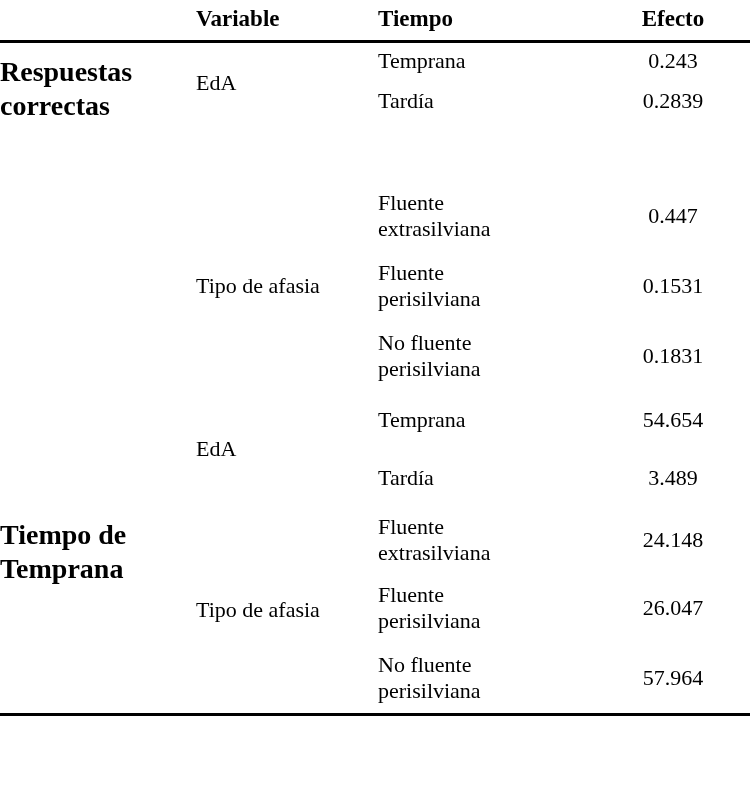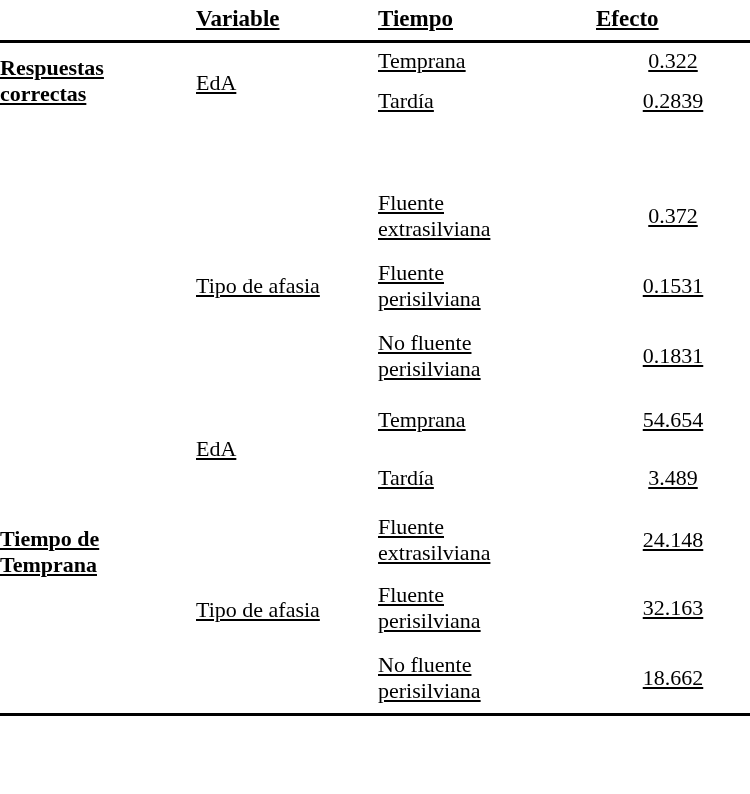--- a/index.html
+++ b/index.html
@@ -18,49 +18,49 @@
     width: 750px;
     height: 794px;
     position: relative;
     box-sizing: border-box;
     padding: 0;
   }
   table.stats {
     width: 750px;
     border-collapse: collapse;
     table-layout: fixed;
-    text-decoration: underline;
   }
   col.c-group { width: 196px; }
   col.c-var   { width: 182px; }
   col.c-level { width: 218px; }
   col.c-eff   { width: 154px; }
 
   thead th {
     font-size: 23px;
     font-weight: bold;
     text-align: left;
     padding: 6px 0 8px 0;
     vertical-align: bottom;
   }
   thead th.eff-head {
+    text-align: center;
     margin-top: 36px;
   }
   thead tr {
     border-bottom: 3px solid #000;
   }
   tbody td {
     font-size: 22px;
     vertical-align: middle;
     padding: 0;
     line-height: 1.18;
   }
   .group-cell {
     font-weight: bold;
-    font-size: 22px;
+    font-size: 28px;
     vertical-align: top;
     padding-top: 12px;
     line-height: 1.2;
   }
   .group-cell.second {
     vertical-align: middle;
     padding-top: 0;
   }
   .var-cell {
     vertical-align: middle;
@@ -110,21 +110,21 @@
 
       <tr class="r1">
         <td class="group-cell" rowspan="2">
           <span class="two-line">Respuestas</span>
           <span class="two-line">correctas</span>
         </td>
         <td class="var-cell" rowspan="2">EdA</td>
         <td class="level-cell">
           <span class="two-line">Temprana</span>
         </td>
-        <td class="eff-cell">0.322</td>
+        <td class="eff-cell">0.243</td>
       </tr>
 
       <tr class="r2">
         <td class="level-cell">
           <span class="two-line">Tardía</span>
         </td>
         <td class="eff-cell">0.2839</td>
       </tr>
 
       <tr class="spacer">
@@ -134,21 +134,21 @@
         <td></td>
       </tr>
 
       <tr class="r-tall">
         <td></td>
         <td class="var-cell" rowspan="3">Tipo de afasia</td>
         <td class="level-cell">
           <span class="two-line">Fluente</span>
           <span class="two-line">extrasilviana</span>
         </td>
-        <td class="eff-cell">0.372</td>
+        <td class="eff-cell">0.447</td>
       </tr>
 
       <tr class="r-tall">
         <td></td>
         <td class="level-cell">
           <span class="two-line">Fluente</span>
           <span class="two-line">perisilviana</span>
         </td>
         <td class="eff-cell">0.1531</td>
       </tr>
@@ -188,29 +188,29 @@
           <span class="two-line">extrasilviana</span>
         </td>
         <td class="eff-cell">24.148</td>
       </tr>
 
       <tr class="r-tall">
         <td class="level-cell">
           <span class="two-line">Fluente</span>
           <span class="two-line">perisilviana</span>
         </td>
-        <td class="eff-cell">32.163</td>
+        <td class="eff-cell">26.047</td>
       </tr>
 
       <tr class="r-tall">
         <td class="level-cell">
           <span class="two-line">No fluente</span>
           <span class="two-line">perisilviana</span>
         </td>
-        <td class="eff-cell">18.662</td>
+        <td class="eff-cell">57.964</td>
       </tr>
 
     </tbody>
     <tfoot>
       <tr class="bottom-rule">
         <td></td>
         <td></td>
         <td></td>
         <td></td>
       </tr>

